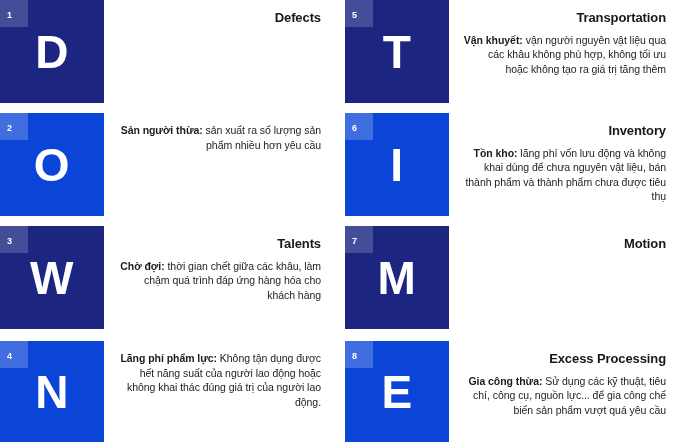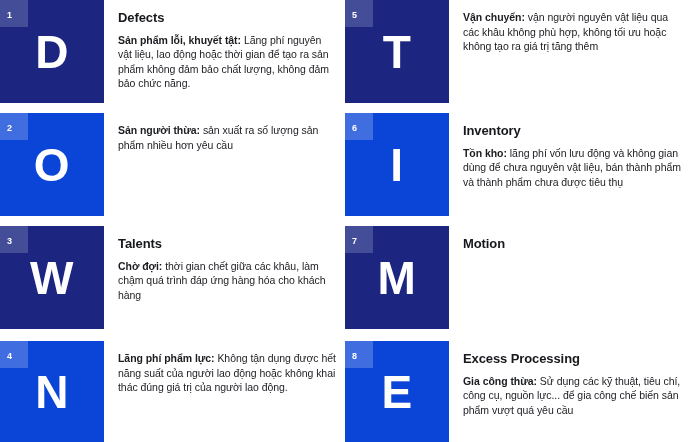--- a/index.html
+++ b/index.html
@@ -77,23 +77,24 @@
     padding-top: 4px;
     box-sizing: border-box;
     line-height: 1;
   }
   .tile.bright .badge {
     background: rgba(255,255,255,0.22);
   }
   .body {
     flex: 1 1 auto;
     padding-left: 14px;
-    padding-right: 8px;
+    padding-right: 24px;
     padding-top: 10px;
     box-sizing: border-box;
+    text-align: right;
   }
   .title {
     font-size: 13px;
     font-weight: 700;
     color: #17181c;
     margin: 0 0 7px 0;
     line-height: 1.2;
     letter-spacing: -0.1px;
   }
   .desc {
@@ -112,52 +113,52 @@
 
 <div class="board">
 
   <div class="card r1">
     <div class="tile">
       <div class="badge">1</div>
       <div class="tile-letter">D</div>
     </div>
     <div class="body">
       <h3 class="title">Defects</h3>
-      <p class="desc"><span class="lead">Sản phẩm lỗi, khuyết tật:</span><span> Lãng phí nguyên vật liệu, lao động hoặc thời gian để tạo ra sản phẩm không đảm bảo chất lượng, không đảm bảo chức năng.</span></p>
     </div>
   </div>
 
   <div class="card r1">
     <div class="tile">
       <div class="badge">5</div>
       <div class="tile-letter">T</div>
     </div>
     <div class="body">
-      <p class="desc"><span class="lead">Vận chuyển:</span><span> vận người nguyên vật liệu qua các khâu không phù hợp, không tối ưu hoặc không tạo ra giá trị tăng thêm</span></p>
+      <h3 class="title">Transportation</h3>
+      <p class="desc"><span class="lead">Vận khuyết:</span><span> vận người nguyên vật liệu qua các khâu không phù hợp, không tối ưu hoặc không tạo ra giá trị tăng thêm</span></p>
     </div>
   </div>
 
   <div class="card r2">
     <div class="tile bright">
       <div class="badge">2</div>
       <div class="tile-letter">O</div>
     </div>
     <div class="body">
       <p class="desc"><span class="lead">Sản người thừa:</span><span> sản xuất ra số lượng sản phẩm nhiều hơn yêu cầu</span></p>
     </div>
   </div>
 
   <div class="card r2">
     <div class="tile bright">
       <div class="badge">6</div>
       <div class="tile-letter">I</div>
     </div>
     <div class="body">
       <h3 class="title">Inventory</h3>
-      <p class="desc"><span class="lead">Tồn kho:</span><span> lãng phí vốn lưu động và không gian dùng để chưa nguyên vật liệu, bán thành phẩm và thành phẩm chưa được tiêu thụ</span></p>
+      <p class="desc"><span class="lead">Tồn kho:</span><span> lãng phí vốn lưu động và không khai dùng để chưa nguyên vật liệu, bán thành phẩm và thành phẩm chưa được tiêu thụ</span></p>
     </div>
   </div>
 
   <div class="card r3">
     <div class="tile">
       <div class="badge">3</div>
       <div class="tile-letter">W</div>
     </div>
     <div class="body">
       <h3 class="title">Talents</h3>

